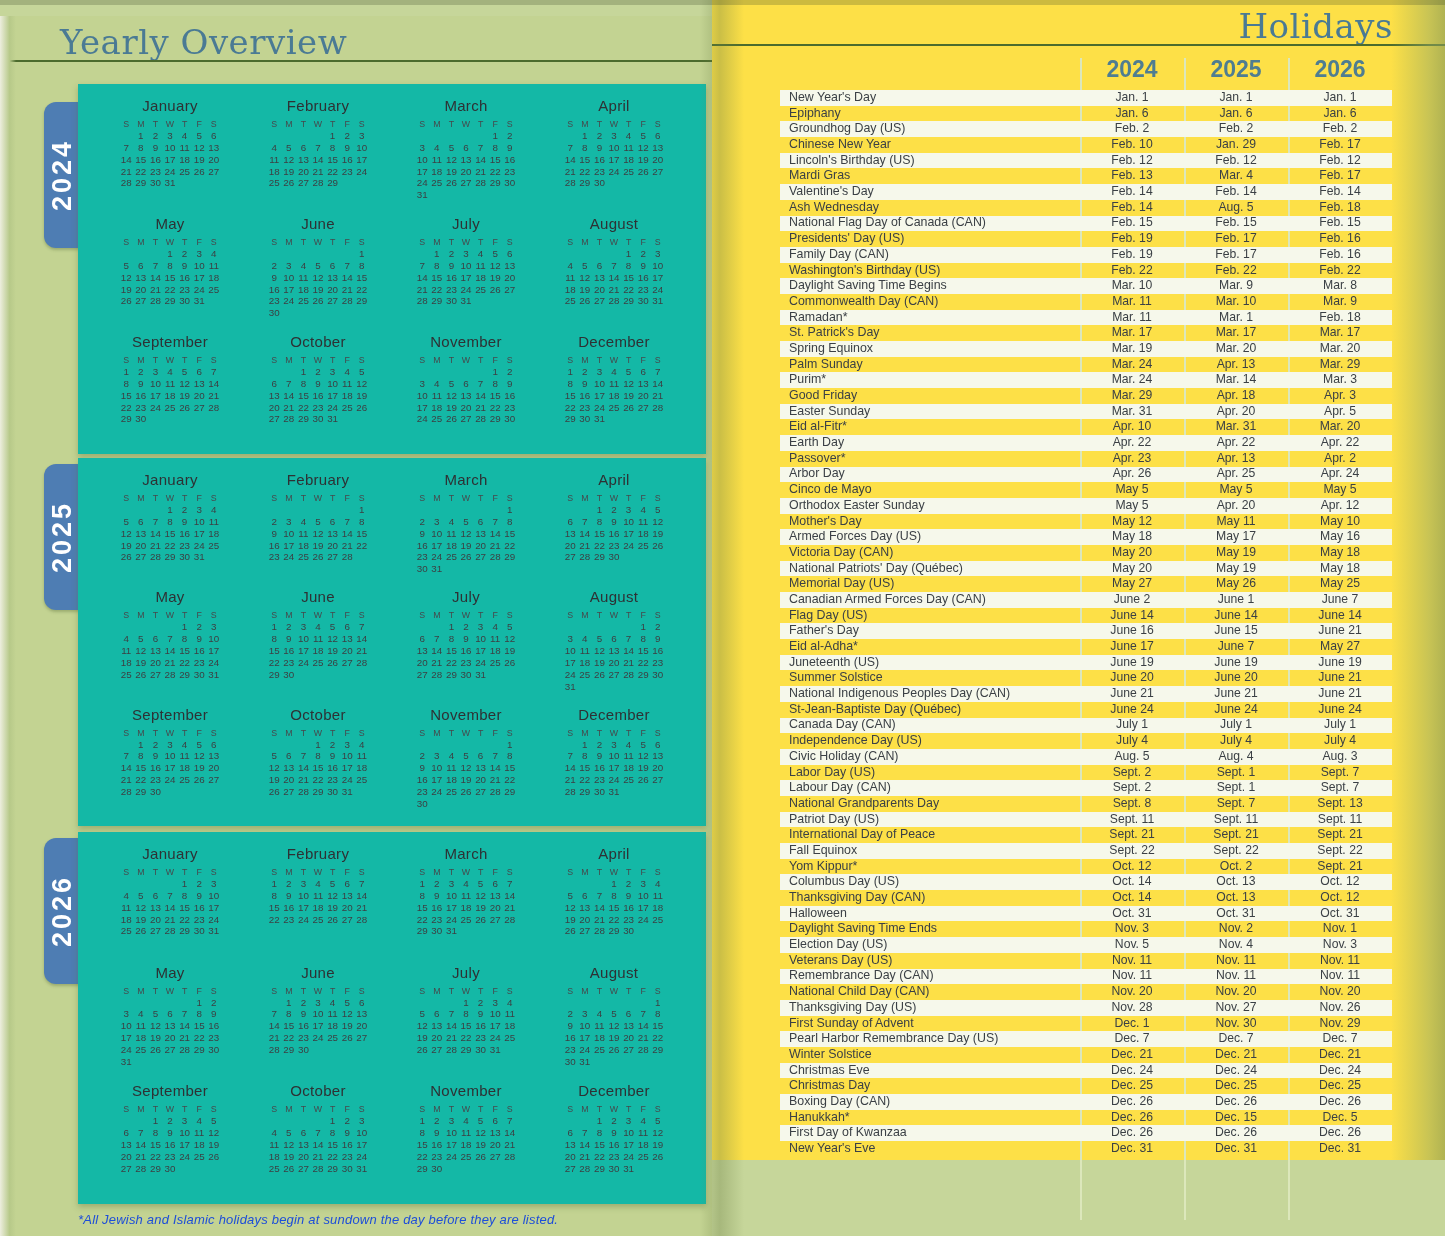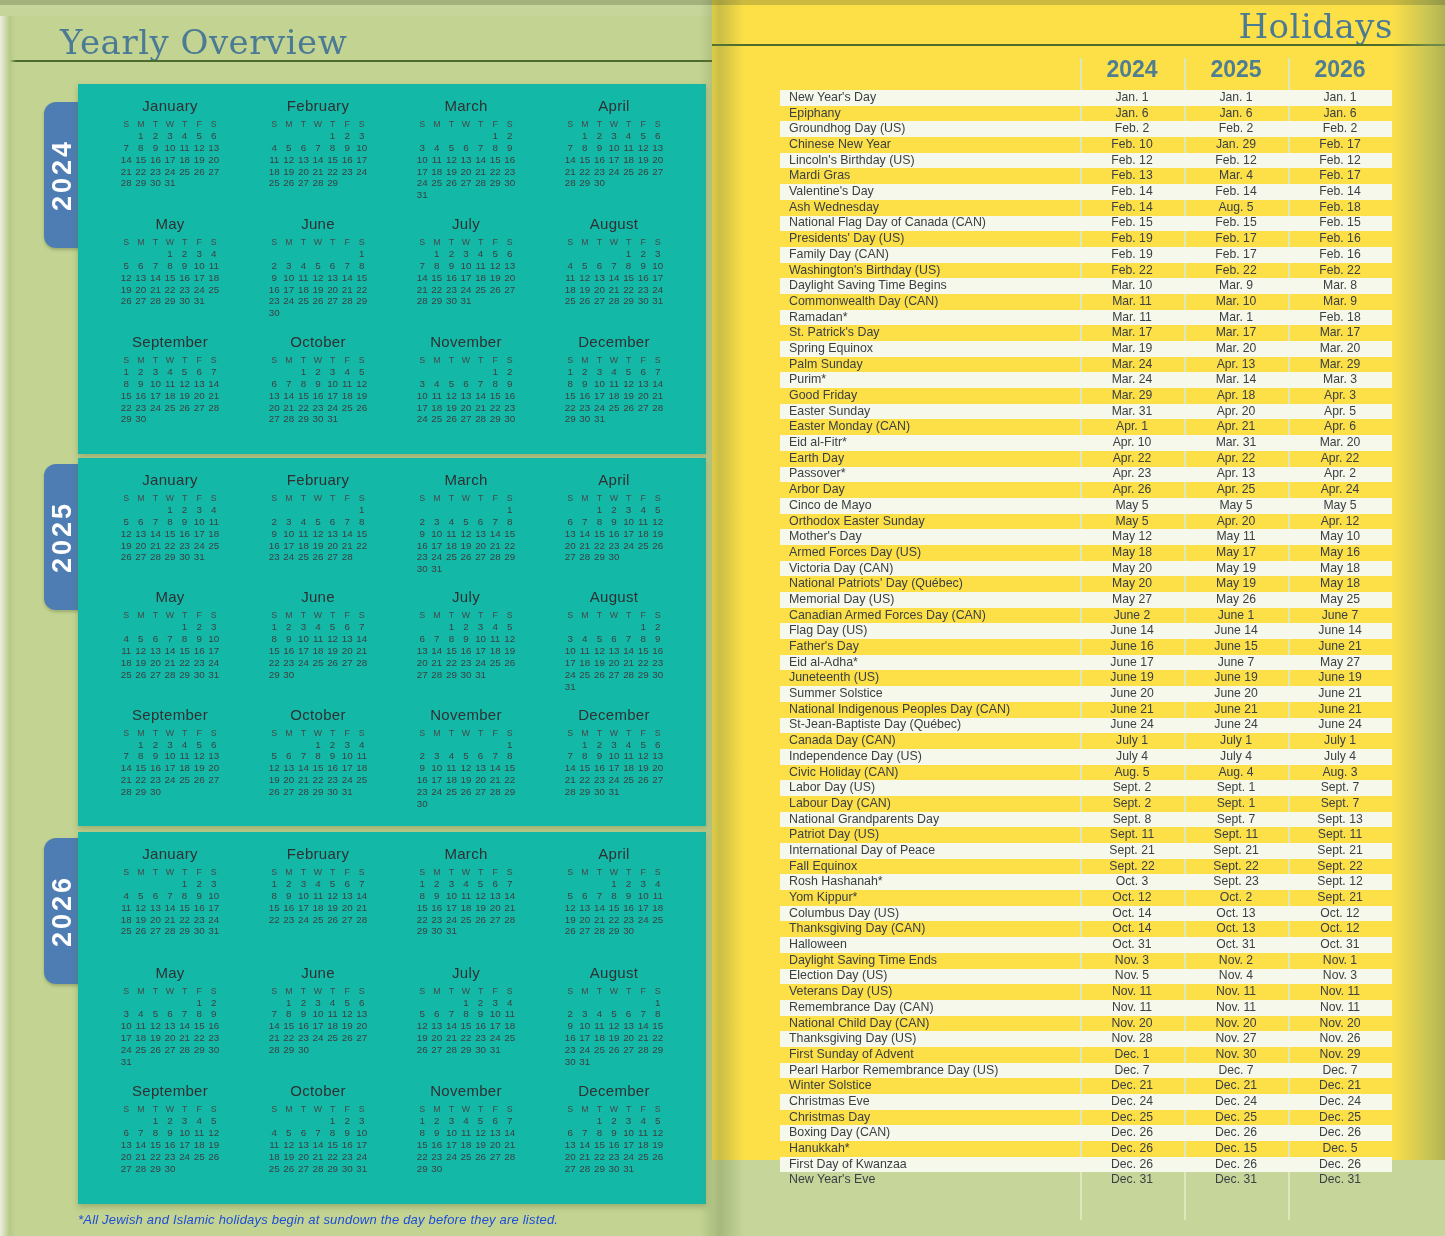--- a/index.html
+++ b/index.html
@@ -567,26 +567,20 @@
           <span class="hdate">Apr. 18</span>
           <span class="hdate">Apr. 3</span>
         </div>
         <div class="hrow">
           <span class="hname">Easter Sunday</span>
           <span class="hdate">Mar. 31</span>
           <span class="hdate">Apr. 20</span>
           <span class="hdate">Apr. 5</span>
         </div>
         <div class="hrow">
-          <span class="hname">Easter Monday (CAN)</span>
-          <span class="hdate">Apr. 1</span>
-          <span class="hdate">Apr. 21</span>
-          <span class="hdate">Apr. 6</span>
-        </div>
-        <div class="hrow">
           <span class="hname">Eid al-Fitr*</span>
           <span class="hdate">Apr. 10</span>
           <span class="hdate">Mar. 31</span>
           <span class="hdate">Mar. 20</span>
         </div>
         <div class="hrow">
           <span class="hname">Earth Day</span>
           <span class="hdate">Apr. 22</span>
           <span class="hdate">Apr. 22</span>
           <span class="hdate">Apr. 22</span>
@@ -741,26 +735,20 @@
           <span class="hdate">Sept. 21</span>
           <span class="hdate">Sept. 21</span>
         </div>
         <div class="hrow">
           <span class="hname">Fall Equinox</span>
           <span class="hdate">Sept. 22</span>
           <span class="hdate">Sept. 22</span>
           <span class="hdate">Sept. 22</span>
         </div>
         <div class="hrow">
-          <span class="hname">Rosh Hashanah*</span>
-          <span class="hdate">Oct. 3</span>
-          <span class="hdate">Sept. 23</span>
-          <span class="hdate">Sept. 12</span>
-        </div>
-        <div class="hrow">
           <span class="hname">Yom Kippur*</span>
           <span class="hdate">Oct. 12</span>
           <span class="hdate">Oct. 2</span>
           <span class="hdate">Sept. 21</span>
         </div>
         <div class="hrow">
           <span class="hname">Columbus Day (US)</span>
           <span class="hdate">Oct. 14</span>
           <span class="hdate">Oct. 13</span>
           <span class="hdate">Oct. 12</span>

